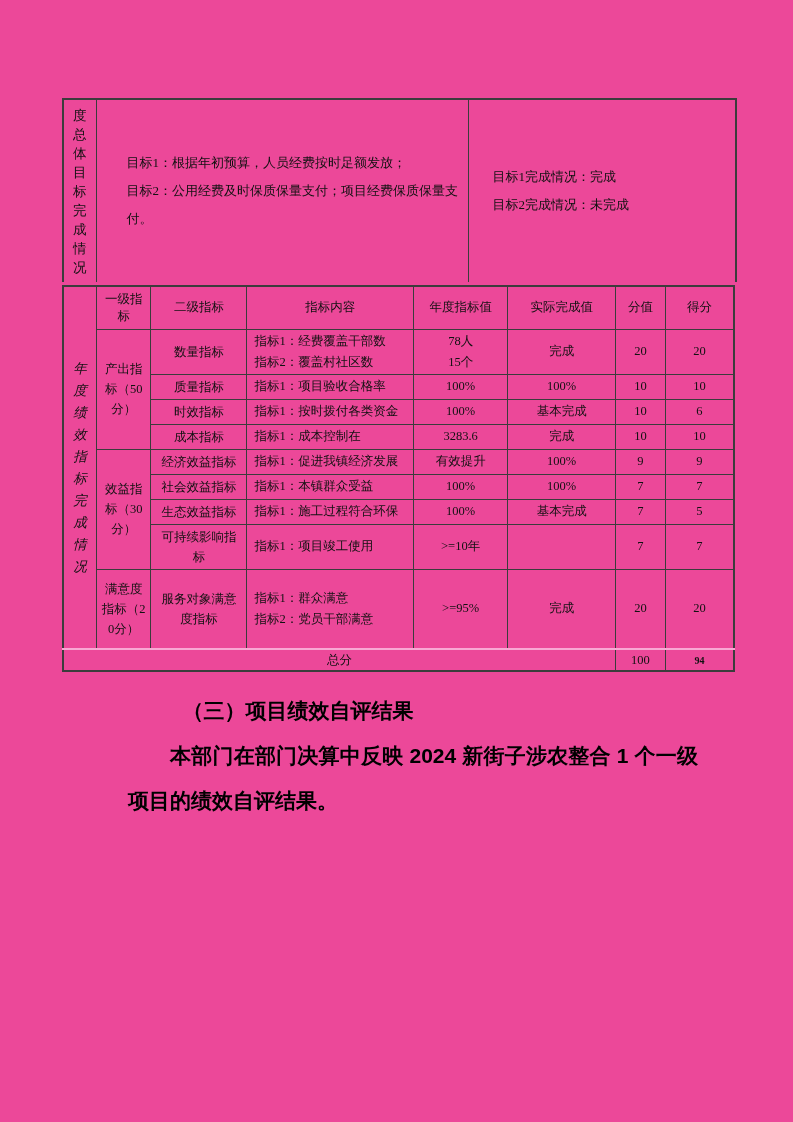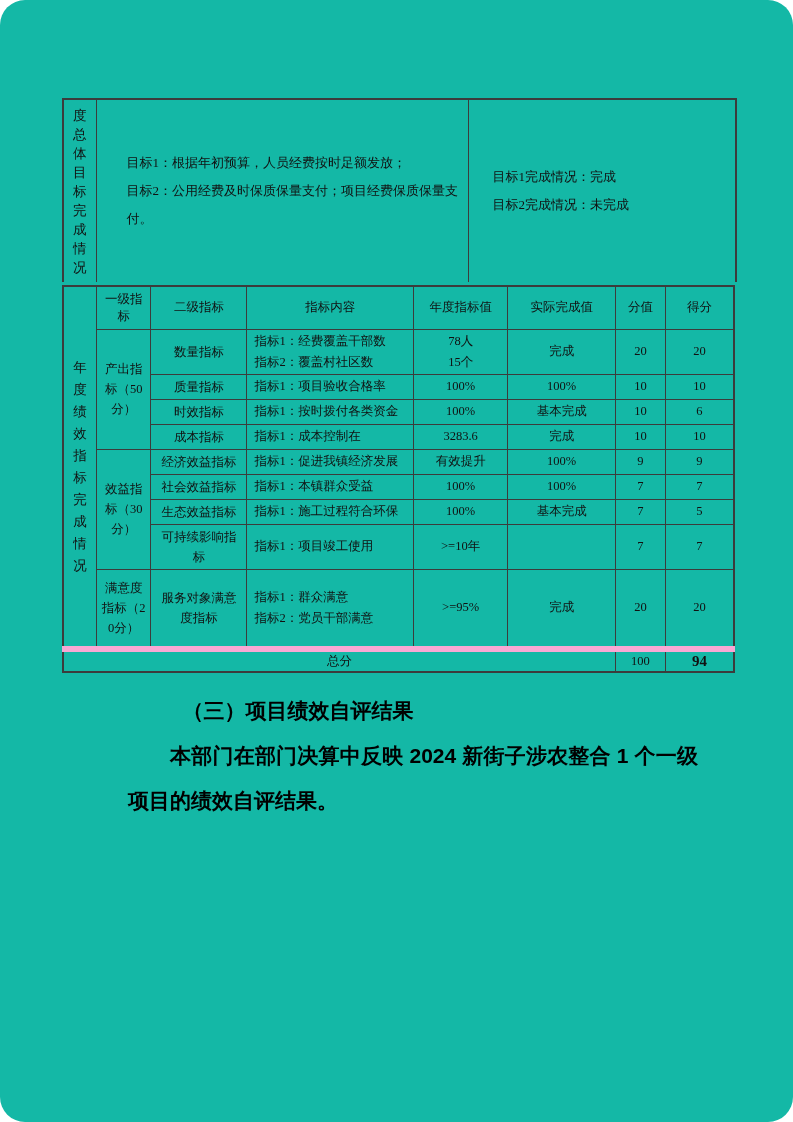--- a/index.html
+++ b/index.html
@@ -1,60 +1,59 @@
 <!DOCTYPE html>
 <html><head>
 <meta charset="utf-8">
 <style>
   html,body{margin:0;padding:0;}
   body{background:#ffffff;}
   .page{
     position:relative;
     width:793px;height:1122px;
-    background:#14b8a6;
+    background:#ec4899;
     font-family:"Liberation Serif","DejaVu Serif",serif;
     color:#000;
     overflow:hidden;
-    border-radius:25px;
   }
   table{border-collapse:collapse;table-layout:fixed;}
   td,th{border:1px solid #3c3c3c;font-weight:normal;font-size:12.5px;color:#111;
         text-align:center;vertical-align:middle;padding:1px 2px;overflow:hidden;}
   
   .tableA{
     position:absolute;left:62px;top:98px;width:673px;
     border-top:2px solid #3c3c3c;border-left:2px solid #3c3c3c;border-right:2px solid #3c3c3c;
   }
   .tableA td{border-bottom:none;}
   .rowA{height:183px;}
   .vlabel{
     width:33px;font-size:13.5px;line-height:19px;
     word-break:break-all;text-align:center;padding:2px 3px;
   }
-  .vlabelB{line-height:22px;}
+  .vlabelB{line-height:22px;font-style:italic;}
   .goalcell{text-align:left;padding-left:30px;padding-right:8px;line-height:28px;font-size:13px;white-space:pre-line;}
   .compcell{text-align:left;padding-left:24px;padding-right:12px;line-height:28px;font-size:13px;white-space:pre-line;}
   
   .tableB{
     position:absolute;left:62px;top:285px;width:673px;
     border:2px solid #3c3c3c;
   }
   .tableB th{font-size:12.5px;}
   .hdr{height:43px;}
   .r-big{height:43px;}
   .r-sm{height:21px;}
   .r-med{height:38px;}
   .r-xl{height:80px;}
   .r-total{height:22px;}
-  .r-total td{border-top:6px solid #f9a8d4;}
+  .r-total td{border-top:2px solid #f9a8d4;}
   .groupcell{word-break:break-all;line-height:20px;padding:2px 4px;}
   .seccell{line-height:20px;padding:2px 4px;}
   .contentcell{text-align:left;padding-left:7px;padding-right:2px;white-space:pre-line;line-height:21px;}
   .ml{white-space:pre-line;line-height:21px;}
-  .bold{font-weight:bold;font-size:15px;}
+  .bold{font-weight:bold;font-size:10px;}
   
   .bodytext{
     position:absolute;left:128px;top:688px;width:570px;
     font-family:Liberation Sans, sans-serif;
     font-size:21px;line-height:45px;color:#000;
   }
   .heading{font-weight:bold;margin:0 0 0 0;text-indent:2.6em;}
   .para{font-weight:600;margin:0;text-indent:2em;text-align:justify;}
 </style>
 </head>

